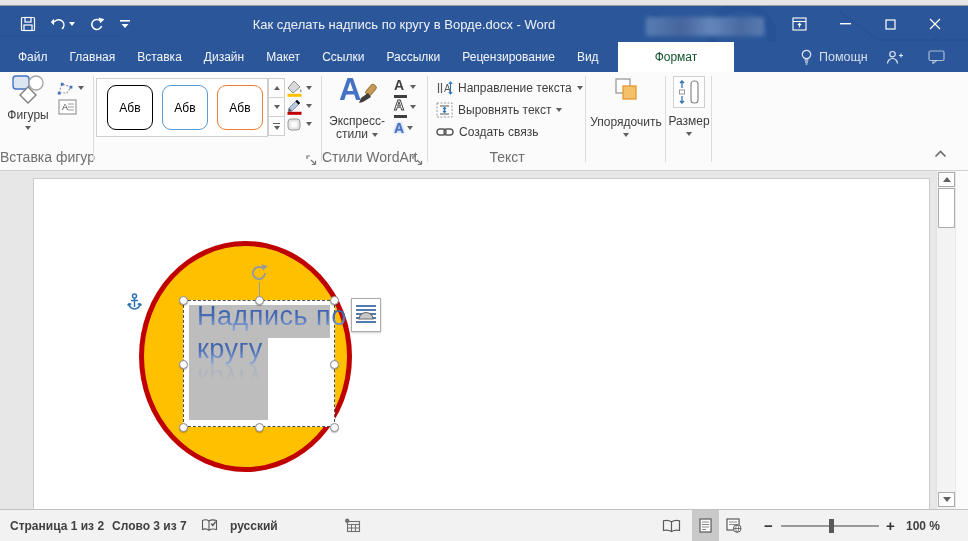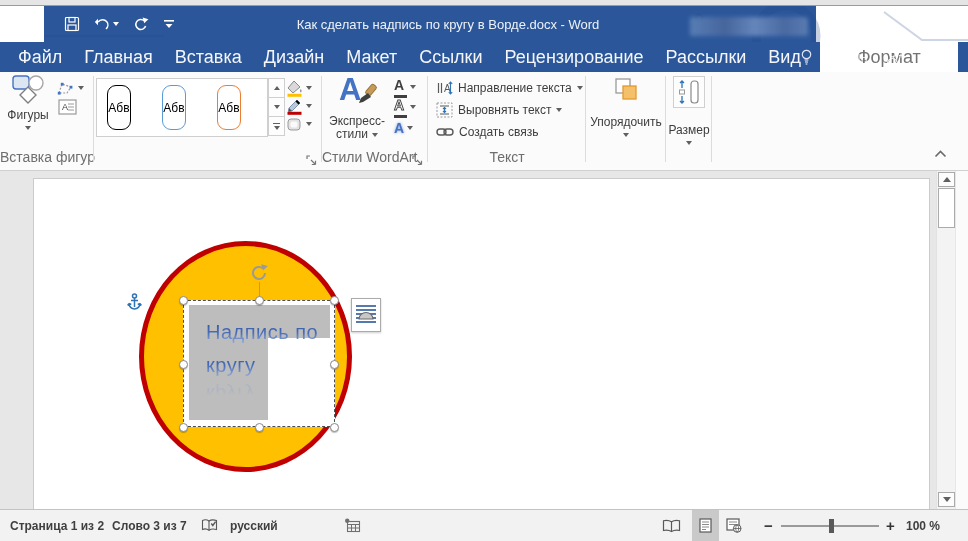--- a/index.html
+++ b/index.html
@@ -2,46 +2,46 @@
 <html><head>
 <meta charset="utf-8">
 <style>
   * { margin:0; padding:0; box-sizing:border-box; }
   html,body { background:#fff; }
   body { font-family:"Liberation Sans","DejaVu Sans",sans-serif; }
   #app { position:relative; width:968px; height:541px; overflow:hidden; background:#fff; }
 
   
   .topstrip { position:absolute; left:0; top:0; width:968px; height:6px; background:#e5e5e5; border-bottom:1px solid #9b9b9b; }
-  .titlebar { position:absolute; left:0; top:6px; width:772px; height:36px; background:#2b579a; color:#fff;margin-left:44px; }
+  .titlebar { position:absolute; left:0; top:6px; width:968px; height:36px; background:#2b579a; color:#fff; }
   .tabrow  { position:absolute; left:0; top:42px; width:968px; height:30px; background:#2b579a; display:flex; padding-left:7px; }
   .hdr-decor { position:absolute; left:0; top:0; width:968px; height:66px; pointer-events:none; opacity:.45; }
   .qat { position:absolute; left:20px; top:0; height:36px; display:flex; align-items:center; gap:14px; }
   .qat .btn { display:flex; align-items:center; gap:2px; cursor:default; }
   .win-title { position:absolute; left:234px; top:0; width:340px; height:36px; display:flex; align-items:center; justify-content:center;
                font-size:13px; color:rgba(255,255,255,.92); white-space:nowrap; }
   .redacted { position:absolute; left:646px; top:11px; width:118px; height:19px; border-radius:2px;
               background:linear-gradient(90deg,#5d82b8,#49679d 30%,#6b8cc0 55%,#4d6ca3 80%,#5f80b4); filter:blur(2px); opacity:.9; }
   .winbtn { position:absolute; top:0; height:36px; width:34px; display:flex; align-items:center; justify-content:center; }
-  .tab { line-height:30px; padding:0 11px; font-size:18px; color:rgba(255,255,255,.95); white-space:nowrap; }
-  .tab.active { background:#fff; color:#737373; padding:0 37px; }
+  .tab { line-height:30px; padding:0 11px; font-size:12px; color:rgba(255,255,255,.95); white-space:nowrap; }
+  .tab.active { background:#fff; color:#14532d; padding:0 37px; }
   .hdr-right { position:absolute; top:42px; height:30px; display:flex; align-items:center; gap:6px; color:rgba(255,255,255,.8); font-size:12.5px; }
 
   
   .ribbon { position:absolute; left:0; top:72px; width:968px; height:99px; background:#fbfbfb; border-bottom:1px solid #d0d0d0; }
   .grp { position:absolute; top:0; height:98px; }
   .grp::after { content:""; position:absolute; right:0; top:4px; bottom:8px; width:1px; background:#dcdcdc; }
   .grp-label { position:absolute; bottom:5px; left:0; right:0; text-align:center; font-size:14px; color:#6e6e6e; white-space:nowrap; }
   .big-btn { position:absolute; display:flex; flex-direction:column; align-items:center; cursor:default; }
   .bb-label { margin-top:5px; font-size:12px; line-height:13px; color:#3d3d3d; text-align:center; white-space:nowrap; }
   .caret { width:0; height:0; border-left:3.5px solid transparent; border-right:3.5px solid transparent; border-top:4px solid #5f5f5f; }
   .caret.m { margin-top:4px; }
   .mini-btn { position:absolute; display:flex; align-items:center; gap:3px; height:18px; }
   .gallery { position:absolute; left:2px; top:6px; width:172px; height:59px; background:#fff; border:1px solid #cfcfcf; }
-  .tile { position:absolute; top:6px; width:24px; height:45px; border-radius:9px; background:#fff; display:flex; align-items:center; justify-content:center; font-size:12px; color:#000; }
+  .tile { position:absolute; top:6px; width:46px; height:45px; border-radius:9px; background:#fff; display:flex; align-items:center; justify-content:center; font-size:12px; color:#000; }
   .gstrip { position:absolute; left:174px; top:6px; width:17px; }
   .gs-btn { height:20px; border:1px solid #cfcfcf; background:#fdfdfd; display:flex; flex-direction:column; align-items:center; justify-content:center; margin-top:-1px; }
   .gs-btn:first-child { margin-top:0; }
   .caret-up { width:0; height:0; border-left:3.5px solid transparent; border-right:3.5px solid transparent; border-bottom:4px solid #5f5f5f; }
   .morebar { width:7px; height:1.5px; background:#5f5f5f; margin-bottom:1.5px; }
   .txt-row { position:absolute; display:flex; align-items:center; gap:5px; height:18px; font-size:12px; color:#3d3d3d; white-space:nowrap; }
   .bar { height:3px; margin-top:1px; }
   .mini-a { font-size:14px; font-weight:700; line-height:14px; }
   .a-outline { color:#fff; -webkit-text-stroke:0.9px #3f3f3f; }
   .a-glow { color:#4472c4; text-shadow:0 0 3px rgba(68,114,196,.7); }
@@ -49,23 +49,23 @@
   .qs-icon { position:relative; width:40px; height:36px; }
   .qs-icon .A { position:absolute; left:2px; top:-2px; font-size:31px; font-weight:600; color:#4472c4; }
   .collapse { position:absolute; left:934px; top:78px; }
 
   
   .docarea { position:absolute; left:0; top:171px; width:968px; height:338px; background:#e7e7e7; }
   .page { position:absolute; left:33px; top:7px; width:897px; height:331px; background:#fff; border:1px solid #cbcbcb; border-bottom:none; }
   .circle { position:absolute; left:105px; top:62px; width:213px; height:231px; background:#ffc000; border:5px solid #c00000; border-radius:50%; }
   .textbox { position:absolute; left:149px; top:121px; width:152px; height:127px; background:#fff; border:1px dashed #4d4d4d; }
   .sel { position:absolute; background:#bdbdbd; }
-  .wa { position:absolute; left:22px; font-size:20px; letter-spacing:.5px; color:#4472c4;
+  .wa { position:absolute; left:13px; font-size:27px; letter-spacing:.5px; color:#4472c4;
         background-image:linear-gradient(180deg,#30549c 0%,#486db6 50%,#8ea7d8 95%);
-        -webkit-background-clip:text; background-clip:text; -webkit-text-fill-color:transparent; white-space:nowrap;margin-top:20px; }
+        -webkit-background-clip:text; background-clip:text; -webkit-text-fill-color:transparent; white-space:nowrap; }
   .wa.reflect { transform:scaleY(-1); opacity:.45;
         -webkit-mask-image:linear-gradient(to top,rgba(0,0,0,.75),transparent 55%);
                 mask-image:linear-gradient(to top,rgba(0,0,0,.75),transparent 55%); }
   .handle { position:absolute; width:9px; height:9px; border-radius:50%; background:#fff; border:1px solid #8a8a8a; box-shadow:0 1px 1px rgba(0,0,0,.25); }
   .rot-line { position:absolute; left:75px; top:-19px; width:1px; height:19px; background:#9a9a9a; }
   .rot-handle { position:absolute; left:66px; top:-38px; width:19px; height:19px; }
   .layout-btn { position:absolute; left:317px; top:119px; width:30px; height:34px; background:#fff; border:1px solid #ababab; box-shadow:0 1px 2px rgba(0,0,0,.2); display:flex; align-items:center; justify-content:center; }
   .anchor { position:absolute; left:93px; top:114px; }
 
   
@@ -158,22 +158,22 @@
     </div>
   </div>
 
   <div class="tabrow">
     <div class="tab">Файл</div>
     <div class="tab">Главная</div>
     <div class="tab">Вставка</div>
     <div class="tab">Дизайн</div>
     <div class="tab">Макет</div>
     <div class="tab">Ссылки</div>
+    <div class="tab">Рассылки</div>
     <div class="tab">Рецензирование</div>
-    <div class="tab">Рассылки</div>
     <div class="tab">Вид</div>
     <div class="tab active" style="margin-left:8px">Формат</div>
   </div>
   <div class="hdr-right" style="left:800px">
     <svg width="13" height="16" viewBox="0 0 13 16" fill="none" stroke="rgba(255,255,255,.85)" stroke-width="1.2">
       <circle cx="6.5" cy="5.5" r="4.2"></circle>
         <line x1="4.6" y1="11" x2="8.4" y2="11"></line>
         <line x1="5" y1="13" x2="8" y2="13"></line>
         <line x1="5.6" y1="15" x2="7.4" y2="15"></line>
     </svg>
@@ -350,21 +350,21 @@
 
     <div class="grp" style="left:666px;width:46px">
       <div class="big-btn" style="left:2px;top:4px;width:42px">
         <svg class="bb-icon" width="32" height="32" viewBox="0 0 32 32">
           <rect x="0.5" y="0.5" width="31" height="31" fill="#fdfdfd" stroke="#d0d0d0"></rect>
           <rect x="18" y="5" width="7" height="22" rx="3" fill="#fff" stroke="#8a8a8a" stroke-width="1.2"></rect>
           <path d="M9 5 V12 M7 7 L9 5 L11 7" fill="none" stroke="#2e74b5" stroke-width="1.3"></path>
           <rect x="6.5" y="14" width="5" height="4" fill="#fff" stroke="#9a9a9a"></rect>
           <path d="M9 20 V27 M7 25 L9 27 L11 25" fill="none" stroke="#2e74b5" stroke-width="1.3"></path>
         </svg>
-        <span class="bb-label" style="margin-top:16px">Размер</span>
+        <span class="bb-label" style="margin-top:7px">Размер</span>
         <span class="caret m"></span>
       </div>
     </div>
 
     <svg class="collapse" width="13" height="8" viewBox="0 0 13 8" fill="none" stroke="#6a6a6a" stroke-width="1.6">
       <path d="M1.5 6.5 L6.5 1.5 L11.5 6.5"></path>
     </svg>
   </div>
 
   <div class="docarea">

